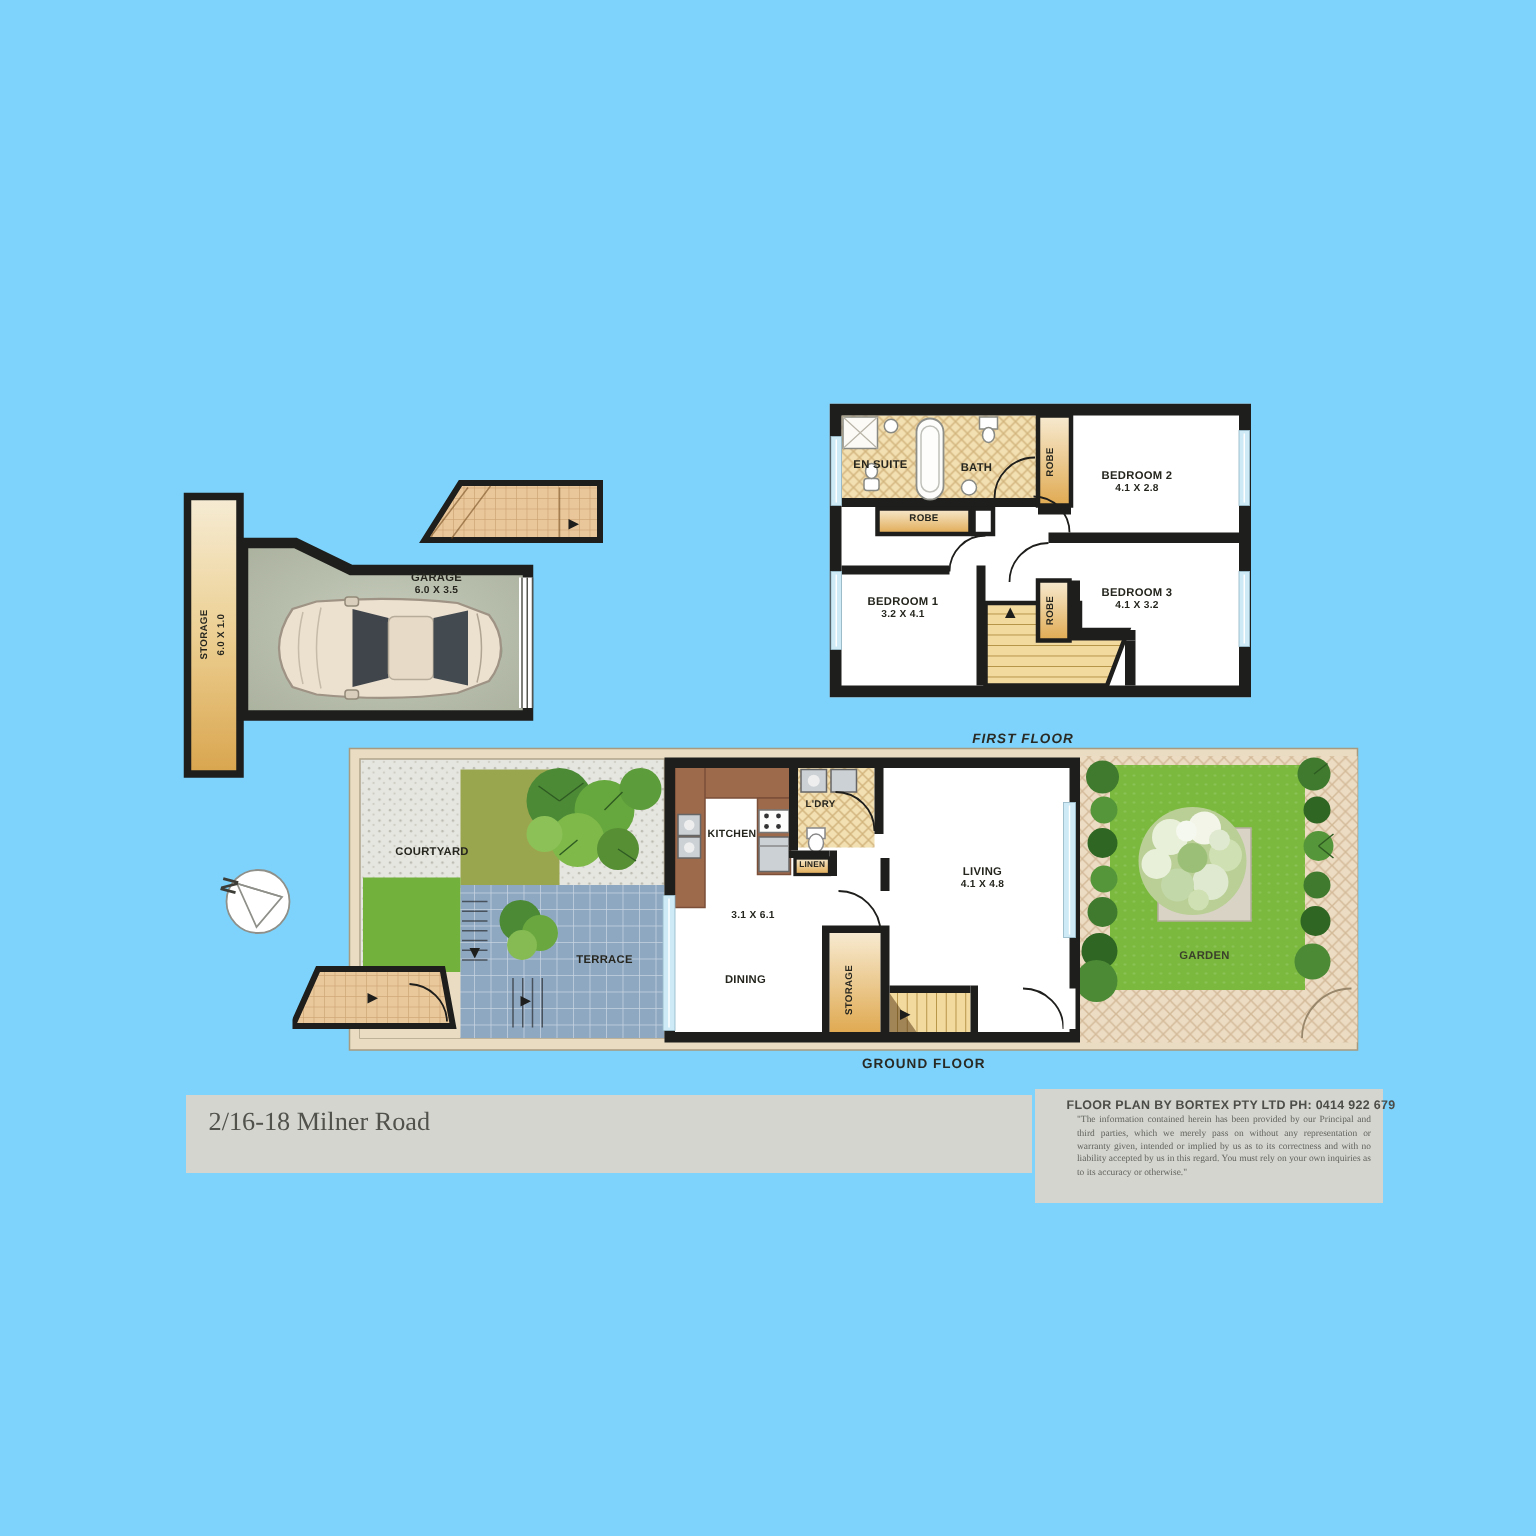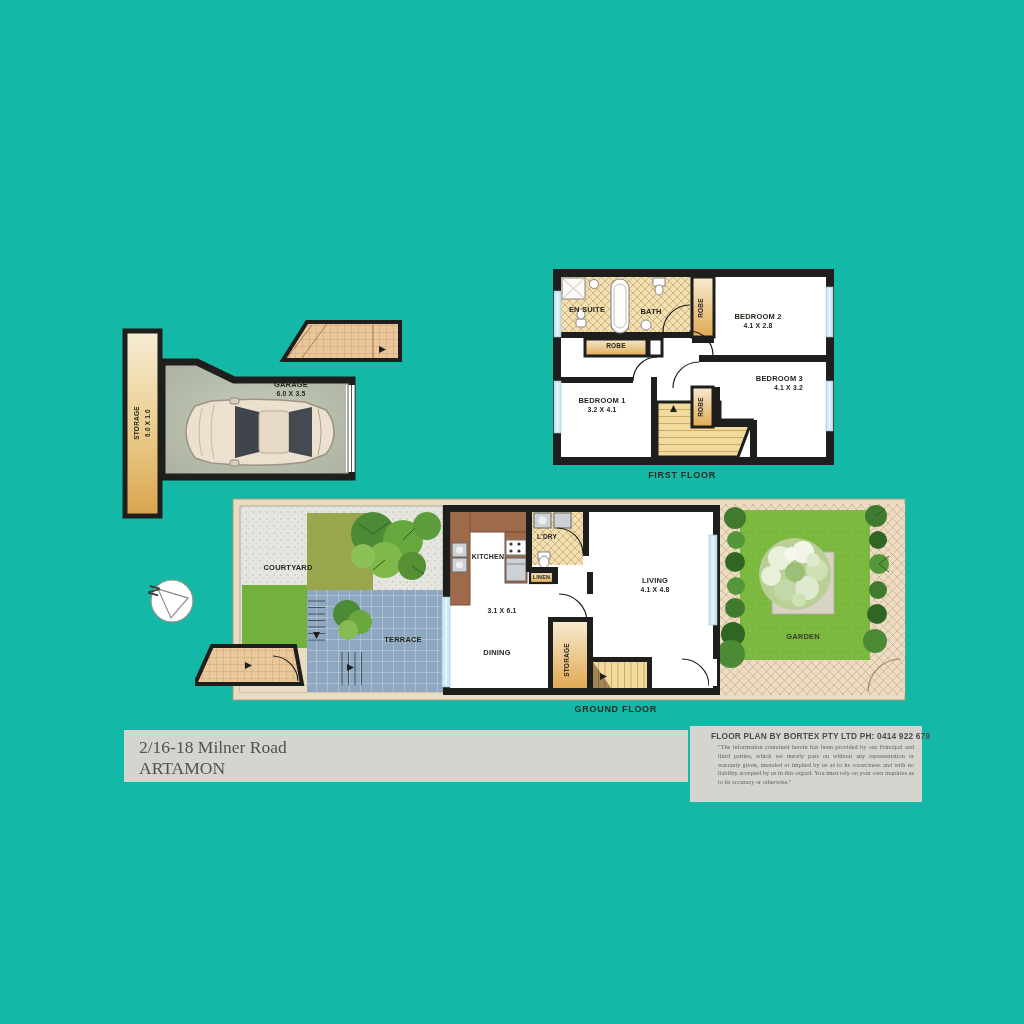--- a/index.html
+++ b/index.html
@@ -1,16 +1,16 @@
 <!DOCTYPE html>
 <html><head>
 <meta charset="utf-8">
 <style>
   html,body{margin:0;padding:0;background:#fff;}
-  .canvas{position:relative;width:1024px;height:1024px;background:#14b8a6;margin:0 auto;overflow:hidden;
+  .canvas{position:relative;width:1024px;height:1024px;background:#7dd3fc;margin:0 auto;overflow:hidden;
           font-family:"Liberation Sans",sans-serif;}
   .abs{position:absolute;}
   .lbl{position:absolute;font-family:"Liberation Sans",sans-serif;font-weight:bold;color:#26261f;
        text-align:center;letter-spacing:.2px;line-height:1.3;}
   .fz75{font-size:7.5px;}
   .fz7{font-size:7px;}
   .fz65{font-size:6.5px;}
   .fz55{font-size:5.5px;}
   .dim{font-size:6.8px;font-weight:bold;}
   .rot{transform:rotate(-90deg);}
@@ -99,26 +99,26 @@
     <div class="lbl fz65" style="left:33px;top:73px;width:60px;">ROBE</div>
     <div class="lbl fz65 rot" style="left:120px;top:132px;width:60px;height:12px;">ROBE</div>
     <div class="lbl fz75" style="left:160px;top:43px;width:90px;">
       <div>BEDROOM 2</div>
       <div class="dim">4.1 X 2.8</div>
     </div>
     <div class="lbl fz75" style="left:8px;top:127px;width:82px;">
       <div>BEDROOM 1</div>
       <div class="dim">3.2 X 4.1</div>
     </div>
-    <div class="lbl fz75" style="left:160px;top:105px;width:90px;text-align:right;">
+    <div class="lbl fz75" style="left:160px;top:121px;width:90px;">
       <div>BEDROOM 3</div>
       <div class="dim">4.1 X 3.2</div>
     </div>
   </div>
-  <div class="cap" style="left:552px;top:470px;width:260px;">FIRST FLOOR</div>
+  <div class="cap" style="left:552px;top:487px;width:260px;font-style:italic;">FIRST FLOOR</div>
 
   <div class="abs" style="left:120px;top:318px;width:290px;height:205px;">
     <svg width="290" height="205" viewBox="0 0 290 205">
       <defs>
         <linearGradient id="ggTan" x1="0" y1="0" x2="0" y2="1">
           <stop offset="0" stop-color="#f6ecd4"></stop>
             <stop offset=".5" stop-color="#eccf92"></stop>
             <stop offset="1" stop-color="#d9a54e"></stop>
         </linearGradient>
         <pattern id="ggRamp" width="7" height="7" patternUnits="userSpaceOnUse">
@@ -342,21 +342,20 @@
       <circle cx="29" cy="29" r="21" fill="#fff" stroke="#90908a" stroke-width="1.2"></circle>
       <polygon points="15,17 45,26 28,46" fill="#fff" stroke="#90908a" stroke-width="1.2"></polygon>
       <path d="M15 17L45 26" stroke="#90908a" stroke-width="1"></path>
     </svg>
     <div class="abs" style="left:2px;top:9px;width:20px;height:20px;font:bold 15px 'Liberation Sans',sans-serif;color:#3d3d38;transform:rotate(-75deg);text-align:center;">N</div>
   </div>
 
   <div class="graybar" style="left:124px;top:730px;width:564px;height:52px;">
     <div class="addr">
       <div>2/16-18 Milner Road</div>
-      <div>ARTAMON</div>
     </div>
   </div>
   <div class="graybar" style="left:690px;top:726px;width:218px;height:76px;padding-left:14px;">
     <div class="credit">FLOOR PLAN BY BORTEX PTY LTD PH: 0414 922 679</div>
     <div class="disc">"The information contained herein has been provided by our Principal and third parties, which we merely pass on without any representation or warranty given, intended or implied by us as to its correctness and with no liability accepted by us in this regard. You must rely on your own inquiries as to its accuracy or otherwise."</div>
   </div>
 
 </div>
 
 </body></html>

